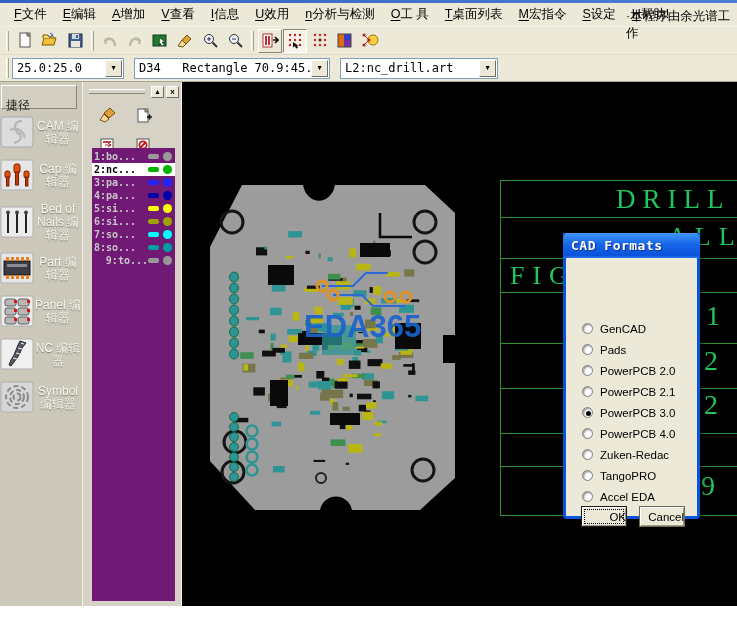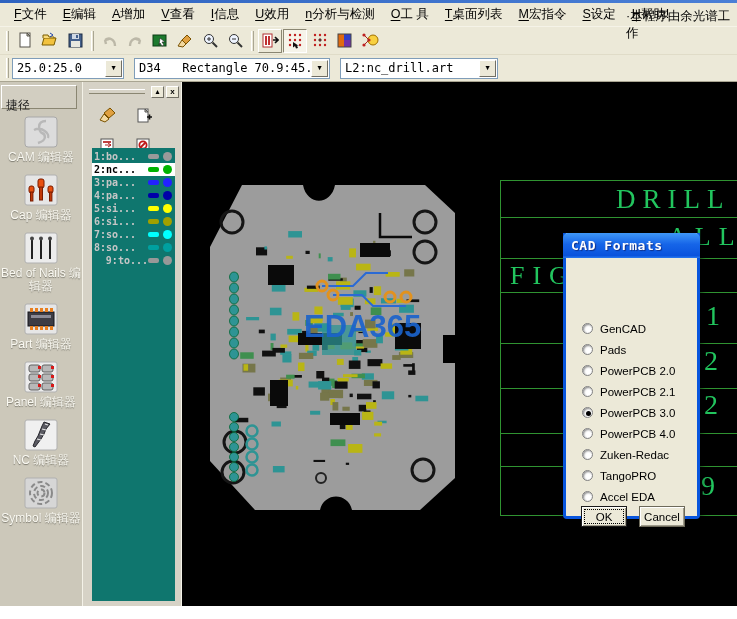--- a/index.html
+++ b/index.html
@@ -36,35 +36,35 @@
                  border:1px solid; border-color:#fff #716f64 #716f64 #fff;
                  display:flex; align-items:center; justify-content:center; font-size:7px; color:#000; }
   .combo1 { width:112px; } .combo2 { width:196px; } .combo3 { width:158px; }
 
   
   .sidebar { position:absolute; left:0; top:82px; width:82px; height:524px; background:#ccc8ba;
              display:flex; flex-direction:column; align-items:center; }
   .sb-header { width:76px; height:19px; margin:3px 0 6px 0; align-self:flex-start; margin-left:1px;
                background:#d2cec1; border:1px solid; border-color:#fff #8a8672 #8a8672 #fff;
                font-size:12px; color:#1a1a1a; padding:11px 4px; }
-  .sb-item { width:82px; display:flex; flex-direction:column; align-items:center; margin-bottom:9px; cursor:default; }
+  .sb-item { width:82px; display:flex; flex-direction:row; align-items:center; margin-bottom:9px; cursor:default; }
   .sb-item .icon { width:36px; height:34px; display:flex; align-items:center; justify-content:center; }
   .sb-item .lbl { font-size:12px; color:#faf9f2; text-align:center; line-height:13px; margin-top:2px;
                   text-shadow:0 1px 1px rgba(90,88,78,.7); }
 
   
   .layers { position:absolute; left:82px; top:82px; width:100px; height:524px; background:#d6d2c6;
             border-left:1px solid #f4f2e8; border-right:1px solid #f4f2e8; z-index:5; }
   .lp-titlebar { height:15px; margin:2px 2px 0 2px; display:flex; align-items:center; }
   .lp-gripper { flex:1; height:5px; margin:0 4px; border-top:1px solid #fff; border-bottom:1px solid #8a8672; }
   .lp-btn { width:13px; height:12px; background:#ece9d8; border:1px solid; border-color:#fff #716f64 #716f64 #fff;
             font-size:8px; line-height:9px; text-align:center; color:#000; margin-left:2px; }
   .lp-tools { display:flex; flex-wrap:wrap; width:72px; margin:6px 0 0 14px; gap:9px 14px; }
   .lp-tool { width:22px; height:20px; display:flex; align-items:center; justify-content:center; }
-  .layer-list { position:absolute; left:9px; top:66px; width:83px; bottom:5px; background:#0f766e;
+  .layer-list { position:absolute; left:9px; top:66px; width:83px; bottom:5px; background:#701a75;
                 padding-top:2px; overflow:hidden; }
   .lrow { height:13px; display:flex; align-items:center; padding:0 2px 0 2px;
           font-family:"DejaVu Sans Mono", monospace; font-size:10px; font-weight:bold; }
   .lrow .lname { flex:1; white-space:pre; }
   .lrow .ldash { width:11px; height:5px; border-radius:2px; margin-right:4px; }
   .lrow .ldot  { width:9px; height:9px; border-radius:50%; margin-right:1px; }
 
   
   .canvas { position:absolute; left:182px; top:82px; width:555px; height:524px; background:#000; overflow:hidden; }
   .pcb { position:absolute; left:28px; top:103px; }
@@ -87,21 +87,21 @@
   .dlg-body { position:absolute; left:0; top:25px; right:0; bottom:0;margin-top:45px; }
   .radio-row { position:relative; display:flex; align-items:center; height:21px; margin-left:16px;
                font-size:11.5px; color:#000; cursor:default; }
   .radio-list { margin-top:15px; }
   .radio { width:11px; height:11px; border-radius:50%; background:#fff; border:1px solid #808080;
            box-shadow:inset 1px 1px 2px rgba(0,0,0,.45); margin-right:7px; position:relative; }
   .radio .dot { position:absolute; left:3px; top:3px; width:5px; height:5px; border-radius:50%; background:#000; }
   .dlg-buttons { position:absolute; left:0; bottom:10px; width:100%; }
   .xp-btn { position:absolute; height:21px; background:#ece9d8; font-size:11.5px; color:#000;
             border:1px solid #6d6a5a; box-shadow:inset 1px 1px 0 #fff, inset -1px -1px 0 #9e9a8a;
-            display:flex; align-items:center; justify-content:center; }
+            display:flex; align-items:center; justify-content:flex-end; }
   .xp-btn.default { border:1px solid #1a1a1a; }
   .xp-btn.default::after { content:''; position:absolute; inset:2px; border:1px dotted #000; }
   .btn-ok { left:15px; width:46px; } .btn-cancel { left:73px; width:46px; }
 
   .bottomwhite { position:absolute; left:0; top:606px; width:737px; height:13px; background:#fff; }
 </style>
 </head>
 <body>
 
 <div class="app">

